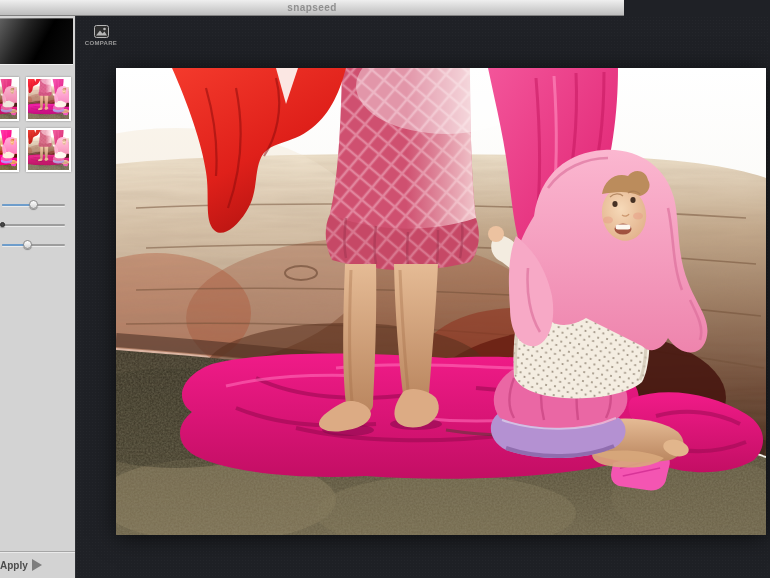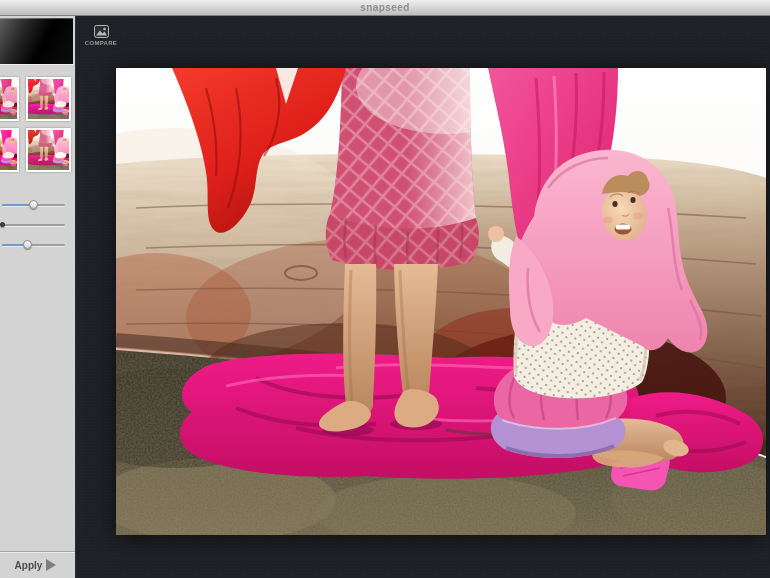--- a/index.html
+++ b/index.html
@@ -1,20 +1,20 @@
 <!DOCTYPE html>
 <html><head>
 <meta charset="utf-8">
 <style>
   * { margin:0; padding:0; box-sizing:border-box; }
   html,body { width:770px; height:578px; overflow:hidden; background:#1f2126;
               font-family:"Liberation Sans", sans-serif; }
 
   
-  .titlebar { position:absolute; left:0; top:0; width:770px; height:16px; z-index:40;
+  .titlebar { position:absolute; left:0; top:0; width:624px; height:16px; z-index:40;
               background:linear-gradient(#efefef,#bdbdbd); border-bottom:1px solid #808080;
               display:flex; align-items:center; justify-content:center; }
   .titlebar .t { font-size:10px; color:#8f8f8f; font-weight:700; letter-spacing:.4px; }
 
   
   .sidebar { position:absolute; left:0; top:16px; width:76px; height:562px; z-index:30;
              background:#d3d3d3; border-right:1px solid #2c2e33; overflow:hidden; }
   .blackpanel { position:absolute; left:0; top:2px; width:73px; height:46px;
                 background:linear-gradient(118deg,#606060 0%,#242424 32%,#000 58%,#0e0e0e 100%);
                 box-shadow:inset 0 1px 0 rgba(255,255,255,.3), 0 1px 0 #f0f0f0; }
@@ -30,21 +30,21 @@
   .slider .track { position:absolute; left:0; right:0; top:5px; height:2px; background:#9d9d9d;
                    border-radius:1px; box-shadow:0 1px 0 rgba(255,255,255,.55); }
   .slider .fill  { position:absolute; left:0; top:5px; height:2px; background:#6e9dcb; border-radius:1px; }
   .slider .knob  { position:absolute; top:1px; width:9px; height:9px; border-radius:50%;
                    background:linear-gradient(#fefefe,#d6d6d6); border:1px solid #8d8d8d;
                    box-shadow:0 1px 1px rgba(0,0,0,.35); }
   .slider.min .knob { width:5px; height:5px; top:3px; background:#474747; border-color:#2f2f2f; }
 
   .applybar { position:absolute; left:0; bottom:0; width:76px; height:27px;
               border-top:1px solid #a6a6a6; box-shadow:inset 0 1px 0 #eaeaea;
-              display:flex; align-items:center; justify-content:center;
+              display:flex; align-items:center; justify-content:flex-start;
               gap:4px; padding-right:5px; cursor:pointer; }
   .applybar .lbl { font-size:10px; font-weight:700; color:#4c4c4c; }
   .apply-arrow { width:0; height:0; border-top:6px solid transparent; border-bottom:6px solid transparent;
                  border-left:10px solid #7e7e7e; }
 
   
   .canvas { position:absolute; left:76px; top:16px; width:694px; height:562px;
             background-color:#1f2126;
             background-image:radial-gradient(rgba(255,255,255,.025) 1px, transparent 1px);
             background-size:3px 3px; }

